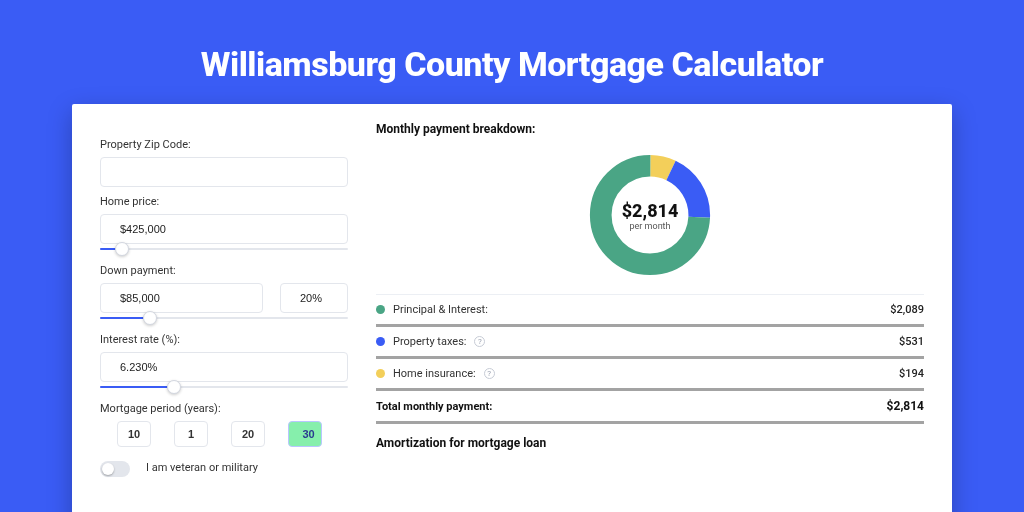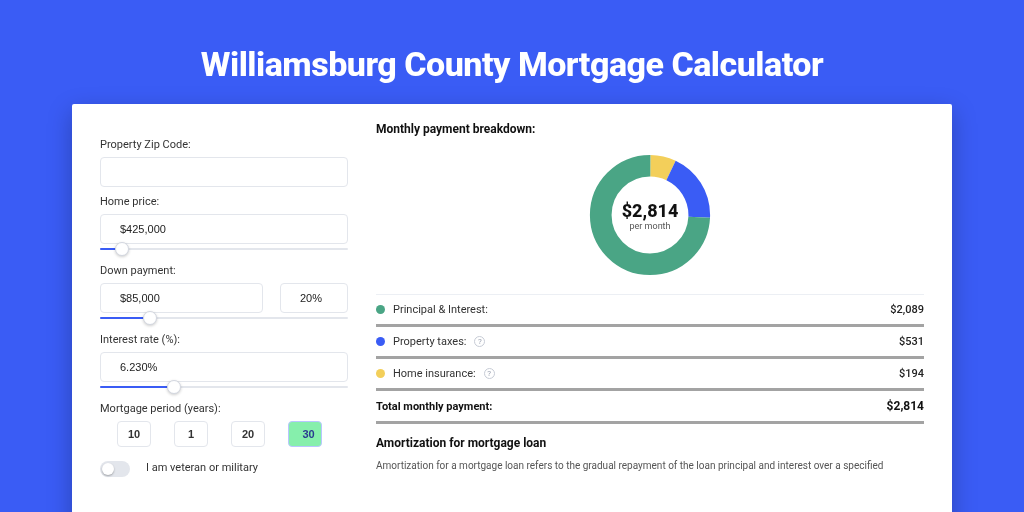--- a/index.html
+++ b/index.html
@@ -231,17 +231,16 @@
       <div class="brow total">
         <div class="brow-left">
           <span>Total monthly payment:</span>
         </div>
         <span class="brow-val">$2,814</span>
       </div>
     </div>
 
     <div class="amort">
       <div class="amort-title">Amortization for mortgage loan</div>
-      <div class="amort-text">Amortization for a mortgage loan refers to the gradual repayment of the loan principal and interest over a specified</div>
     </div>
   </div>
 
 </div>
 
 </body></html>

